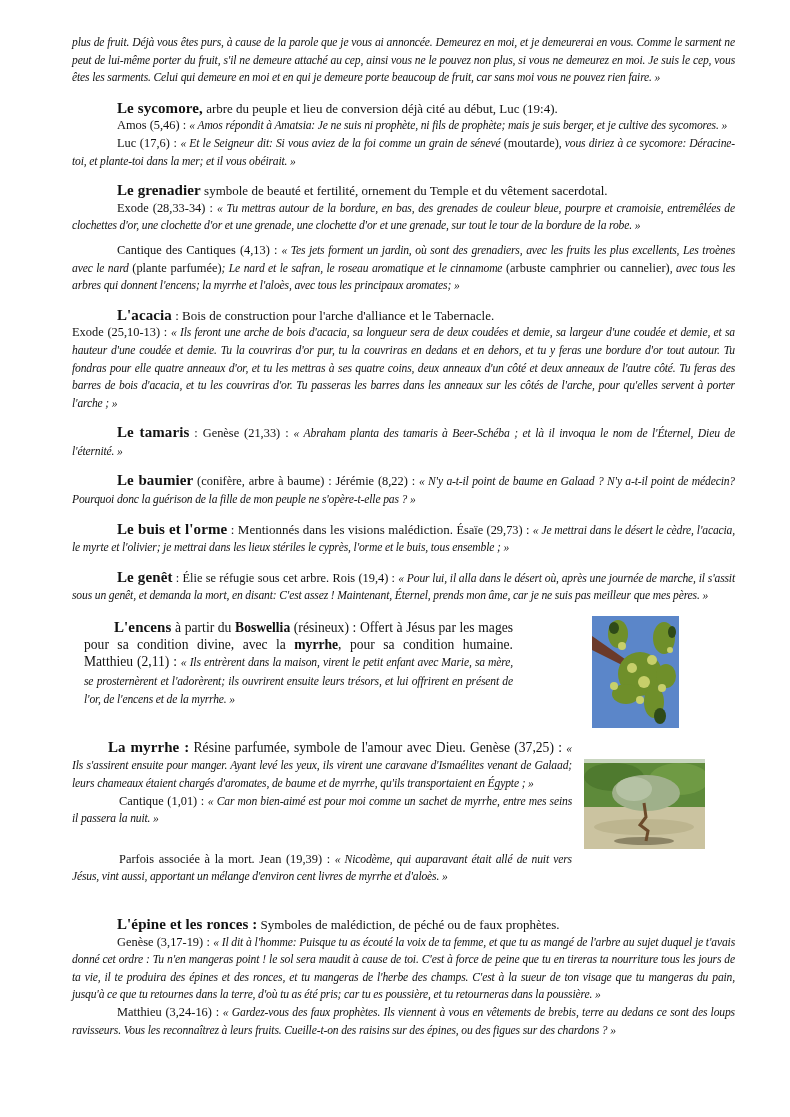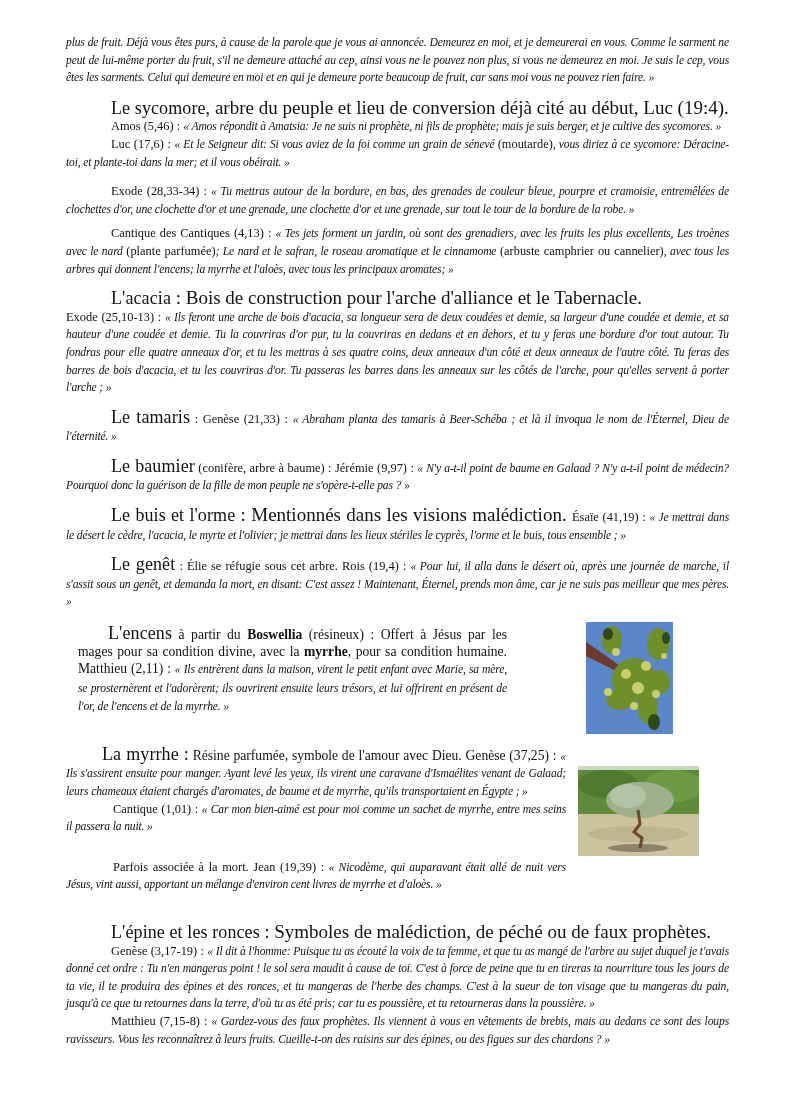--- a/index.html
+++ b/index.html
@@ -1,62 +1,63 @@
 <!DOCTYPE html>
 <html><head>
 <meta charset="utf-8">
 <style>
   html, body { margin: 0; padding: 0; background: #ffffff; }
   body { width: 790px; height: 1117px; position: relative; overflow: hidden; color: #111; }
-  .page { position: absolute; left: 66px; top: 34px; width: 663px;
+  .page { position: absolute; left: 72px; top: 34px; width: 663px;
           font-family: "Liberation Serif", "DejaVu Serif", serif; font-size: 12.4px; line-height: 16.6px; }
   .q { font-style: italic; font-size: 11.6px; letter-spacing: -0.15px; }
   p { margin: 0; text-align: justify; }
   .ind { text-indent: 45px; }
-  .h { font-weight: normal; font-size: 18px; letter-spacing: 0.1px; }
-  .hs { font-size: 19px; }
+  .h { font-weight: bold; font-size: 15px; letter-spacing: 0.1px; }
+  .hs { font-size: 13px; }
   .sec { margin-top: 12px; }
   .float-block { position: relative; }
   .img-box { position: absolute; overflow: hidden; }
   .encens-text { width: 429px; }
   .myrrhe-text { width: 500px; }
 </style>
 </head>
 <body>
 
 <div class="page">
 
   <p><span class="q">plus de fruit. Déjà vous êtes purs, à cause de la parole que je vous ai annoncée. Demeurez en moi, et je demeurerai en vous. Comme le sarment ne peut de lui-même porter du fruit, s'il ne demeure attaché au cep, ainsi vous ne le pouvez non plus, si vous ne demeurez en moi. Je suis le cep, vous êtes les sarments. Celui qui demeure en moi et en qui je demeure porte beaucoup de fruit, car sans moi vous ne pouvez rien faire. »</span></p>
 
   <div class="sec" style="margin-top:13px;">
     <p class="ind"><span class="h">Le sycomore,</span><span class="hs"> arbre du peuple et lieu de conversion déjà cité au début,  Luc (19:4).</span></p>
     <p class="ind"><span>Amos (5,46) : </span><span class="q">« Amos répondit à Amatsia: Je ne suis ni prophète, ni fils de prophète; mais je suis berger, et je cultive des sycomores. »</span></p>
     <p class="ind"><span>Luc (17,6) : </span><span class="q">« Et le Seigneur dit: Si vous aviez de la foi comme un grain de sénevé </span><span>(moutarde)</span><span class="q">, vous diriez à ce sycomore: Déracine-toi, et plante-toi dans la mer; et il vous obéirait. »</span></p>
   </div>
 
   <div class="sec">
+    <p class="ind"><span class="h">Le grenadier</span><span class="hs"> symbole de beauté et fertilité, ornement du Temple et du vêtement sacerdotal.</span></p>
     <p class="ind"><span>Exode (28,33-34) : </span><span class="q">« Tu mettras autour de la bordure, en bas, des grenades de couleur bleue, pourpre et cramoisie, entremêlées de clochettes d'or, une clochette d'or et une grenade, une clochette d'or et une grenade, sur tout le tour de la bordure de la robe. »</span></p>
     <p class="ind" style="margin-top:7px;"><span>Cantique des Cantiques (4,13) : </span><span class="q">« Tes jets forment un jardin, où sont des grenadiers, avec les fruits les plus excellents, Les troènes avec le nard </span><span>(plante parfumée)</span><span class="q">; Le nard et le safran, le roseau aromatique et le cinnamome </span><span>(arbuste camphrier  ou cannelier)</span><span class="q">, avec tous les arbres qui donnent l'encens; la myrrhe et l'aloès, avec tous les principaux aromates; »</span></p>
   </div>
 
   <div class="sec">
     <p class="ind"><span class="h">L'acacia</span><span class="hs"> : Bois de construction pour l'arche d'alliance et le Tabernacle.</span></p>
     <p><span>Exode (25,10-13) : </span><span class="q">« Ils feront une arche de bois d'acacia, sa longueur sera de deux coudées et demie, sa largeur d'une coudée et demie, et sa hauteur d'une coudée et demie. Tu la couvriras d'or pur, tu la couvriras en dedans et en dehors, et tu y feras une bordure d'or tout autour. Tu fondras pour elle quatre anneaux d'or, et tu les mettras à ses quatre coins, deux anneaux d'un côté et deux anneaux de l'autre côté. Tu feras des barres de bois d'acacia, et tu les couvriras d'or. Tu passeras les barres dans les anneaux sur les côtés de l'arche, pour qu'elles servent à porter l'arche ; »</span></p>
   </div>
 
   <div class="sec">
     <p class="ind"><span class="h">Le tamaris</span><span> : Genèse (21,33) : </span><span class="q">« Abraham planta des tamaris à Beer-Schéba ; et là il invoqua le nom de l'Éternel, Dieu de l'éternité. »</span></p>
   </div>
 
   <div class="sec">
-    <p class="ind"><span class="h">Le baumier</span><span> (conifère, arbre à baume) : Jérémie (9,97) : </span><span class="q">« N'y a-t-il point de baume en Galaad ? N'y a-t-il point de médecin? Pourquoi donc la guérison de la fille de mon peuple ne s'opère-t-elle pas ? »</span></p>
+    <p class="ind"><span class="h">Le baumier</span><span> (conifère, arbre à baume) : Jérémie (8,22) : </span><span class="q">« N'y a-t-il point de baume en Galaad ? N'y a-t-il point de médecin? Pourquoi donc la guérison de la fille de mon peuple ne s'opère-t-elle pas ? »</span></p>
   </div>
 
   <div class="sec">
-    <p class="ind"><span class="h">Le buis et l'orme</span><span class="hs"> : Mentionnés dans les visions malédiction. </span><span>Ésaïe (41,19) : </span><span class="q">« Je mettrai dans le désert le cèdre, l'acacia, le myrte et l'olivier; je mettrai dans les lieux stériles le cyprès, l'orme et le buis, tous ensemble ; »</span></p>
+    <p class="ind"><span class="h">Le buis et l'orme</span><span class="hs"> : Mentionnés dans les visions malédiction. </span><span>Ésaïe (29,73) : </span><span class="q">« Je mettrai dans le désert le cèdre, l'acacia, le myrte et l'olivier; je mettrai dans les lieux stériles le cyprès, l'orme et le buis, tous ensemble ; »</span></p>
   </div>
 
   <div class="sec">
     <p class="ind"><span class="h">Le genêt</span><span> : Élie se réfugie sous cet arbre. Rois (19,4) : </span><span class="q">« Pour lui, il alla dans le désert où, après une journée de marche, il s'assit sous un genêt, et demanda la mort, en disant: C'est assez ! Maintenant, Éternel, prends mon âme, car je ne suis pas meilleur que mes pères. »</span></p>
   </div>
 
   <div class="sec float-block" style="margin-top:14px;margin-left:12px;">
     <div class="encens-text">
       <p class="ind" style="text-indent:30px; font-size:13.6px; line-height:17px;"><span class="h">L'encens</span><span> à partir du </span><b>Boswellia</b><span> (résineux) : Offert à Jésus par les mages pour sa condition divine, avec la </span><b>myrrhe</b><span>, pour sa condition humaine. Matthieu (2,11) : </span><span class="q" style="font-size:11.6px; line-height:16.6px;">« Ils entrèrent dans la maison, virent le petit enfant avec Marie, sa mère, se prosternèrent et l'adorèrent; ils ouvrirent ensuite leurs trésors, et lui offrirent en présent de l'or, de l'encens et de la myrrhe. »</span></p>
     </div>
@@ -109,16 +110,16 @@
         <ellipse cx="62" cy="34" rx="34" ry="18" fill="#9fb08a"></ellipse>
         <ellipse cx="50" cy="30" rx="18" ry="12" fill="#b5c2a4"></ellipse>
         <path d="M60 44 L62 58 L56 66 L64 72 L62 82" stroke="#6b4a2a" stroke-width="3" fill="none"></path>
       </svg>
     </div>
   </div>
 
   <div class="sec" style="margin-top:30px;">
     <p class="ind"><span class="h">L'épine et les ronces :</span><span class="hs"> Symboles de malédiction, de péché ou de faux prophètes.</span></p>
     <p class="ind"><span>Genèse (3,17-19) : </span><span class="q">« Il dit à l'homme: Puisque tu as écouté la voix de ta femme, et que tu as mangé de l'arbre au sujet duquel je t'avais donné cet ordre : Tu n'en mangeras point ! le sol sera maudit à cause de toi. C'est à force de peine que tu en tireras ta nourriture tous les jours de ta vie, il te produira des épines et des ronces, et tu mangeras de l'herbe des champs. C'est à la sueur de ton visage que tu mangeras du pain, jusqu'à ce que tu retournes dans la terre, d'où tu as été pris; car tu es poussière, et tu retourneras dans la poussière. »</span></p>
-    <p class="ind"><span>Matthieu (7,15-8) : </span><span class="q">« Gardez-vous des faux prophètes. Ils viennent à vous en vêtements de brebis, mais au dedans ce sont des loups ravisseurs. Vous les reconnaîtrez à leurs fruits. Cueille-t-on des raisins sur des épines, ou des figues sur des chardons ? »</span></p>
+    <p class="ind"><span>Matthieu (3,24-16) : </span><span class="q">« Gardez-vous des faux prophètes. Ils viennent à vous en vêtements de brebis, terre au dedans ce sont des loups ravisseurs. Vous les reconnaîtrez à leurs fruits. Cueille-t-on des raisins sur des épines, ou des figues sur des chardons ? »</span></p>
   </div>
 
 </div>
 
 </body></html>

